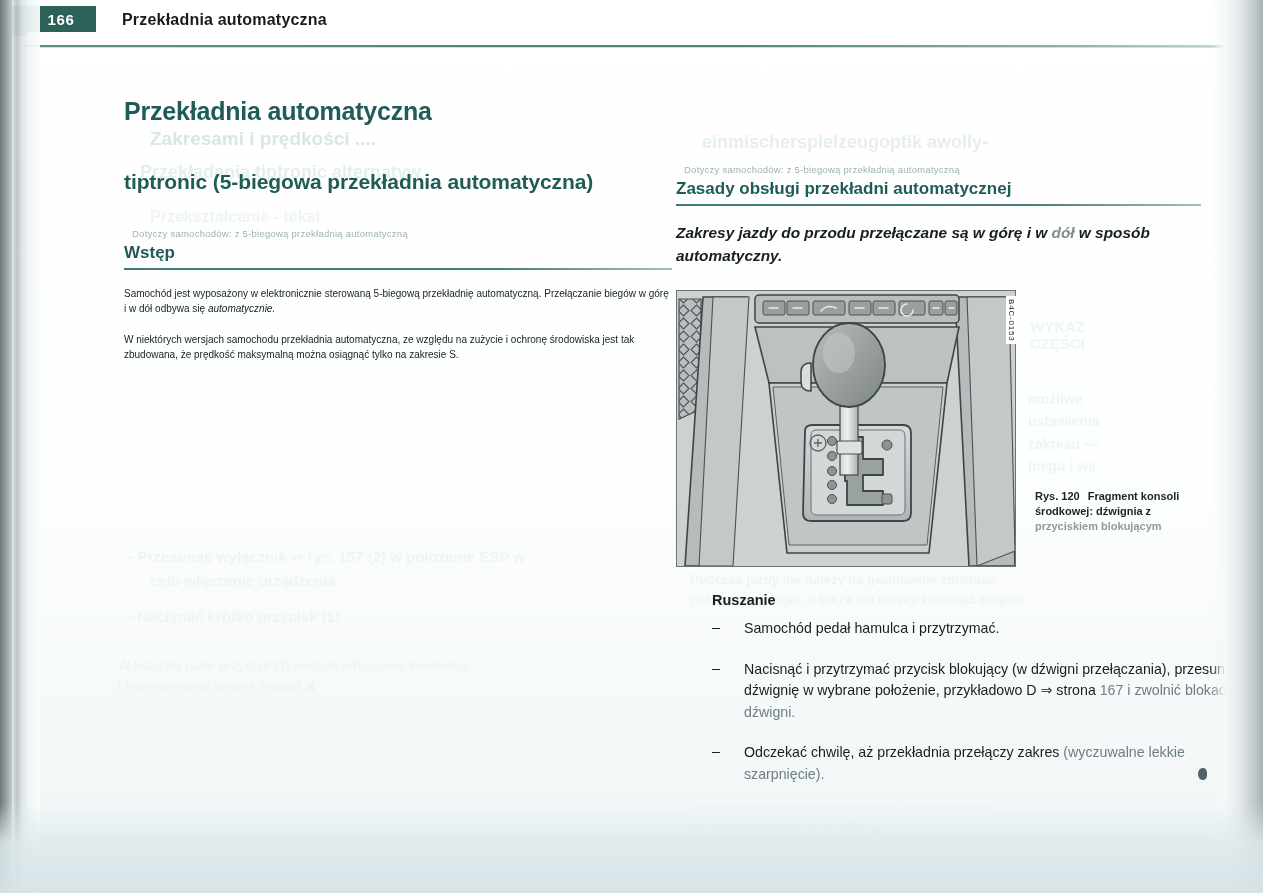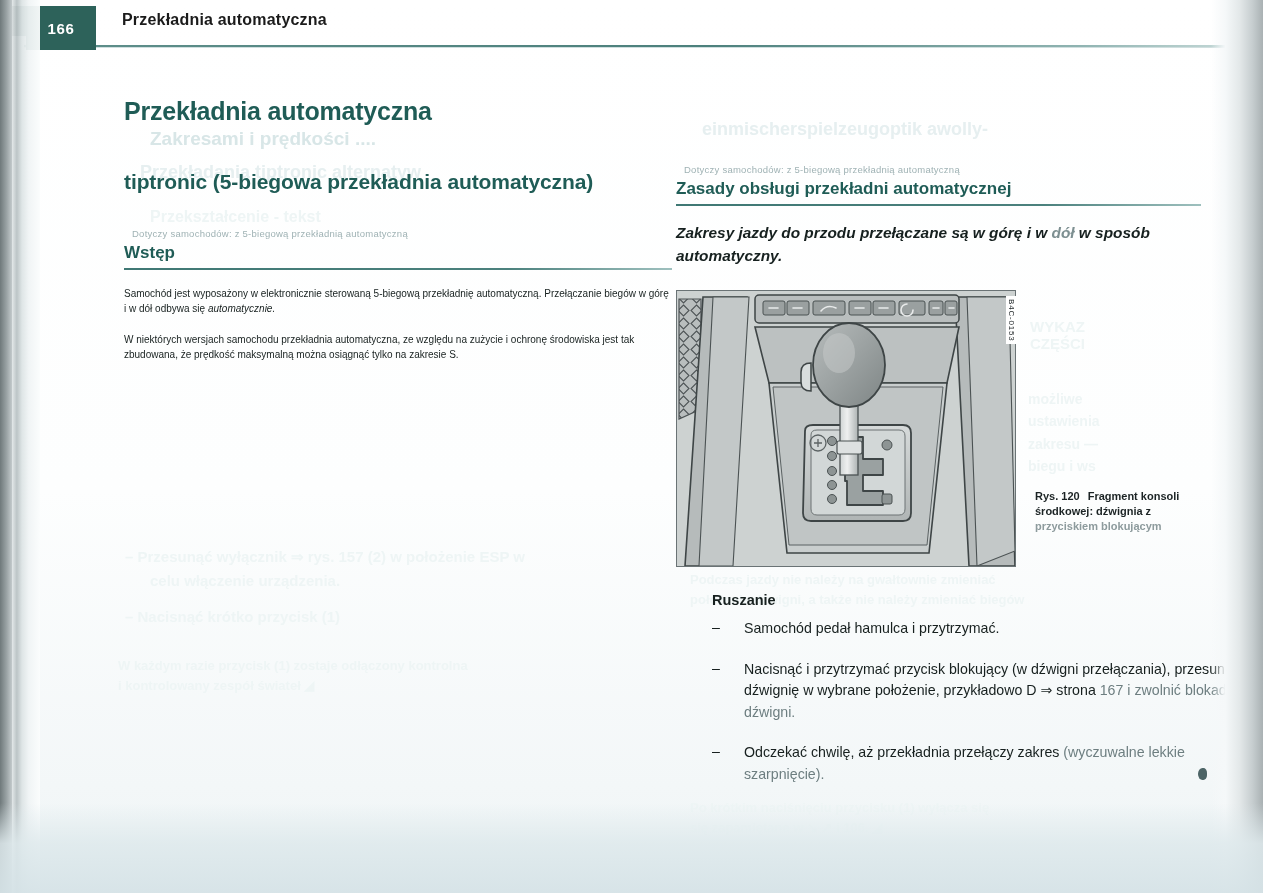--- a/index.html
+++ b/index.html
@@ -38,21 +38,21 @@
   .bottom-fade{
     position:absolute;left:0;right:0;bottom:0;height:90px;
     background:linear-gradient(to bottom, rgba(232,240,242,0) 0%, rgba(222,233,236,.85) 45%, rgba(214,227,231,.95) 100%);
   }
 
   
   .hdr-band{
     position:absolute;left:12px;top:6px;width:1251px;height:30px;
   }
   .pagenum-box{
-    position:absolute;left:26px;top:6px;width:70px;height:44px;
+    position:absolute;left:26px;top:6px;width:70px;height:26px;
     background:#2d625a;
     color:#ffffff;
     font-size:15px;font-weight:bold;letter-spacing:.6px;
     display:flex;align-items:center;justify-content:center;
   }
   .pagenum-box::before{
     content:"";position:absolute;left:-14px;top:0;width:14px;height:30px;
     background:linear-gradient(to right,#1c2f2d,#2d625a);
     opacity:.85;
   }
@@ -170,21 +170,21 @@
   }
 </style>
 </head>
 <body>
 
 <div id="page">
 
   <div class="ghost" style="left:150px;top:128px;font-size:19px;">Zakresami i prędkości ....</div>
   <div class="ghost lite" style="left:140px;top:162px;font-size:18px;">Przekładania tiptronic alternatyw</div>
   <div class="ghost xlite" style="left:150px;top:208px;font-size:16px;">Przekształcenie - tekst </div>
-  <div class="ghost lite" style="left:702px;top:119px;font-size:18px;">einmischerspielzeugoptik  awolly-</div>
+  <div class="ghost lite" style="left:702px;top:132px;font-size:18px;">einmischerspielzeugoptik  awolly-</div>
   <div class="ghost xlite" style="left:1030px;top:318px;font-size:15px;">WYKAZ<br>CZĘŚCI</div>
   <div class="ghost xlite" style="left:1028px;top:388px;font-size:14px;line-height:1.6">możliwe<br>ustawienia<br>zakresu —<br>biegu i ws</div>
   <div class="ghost xlite" style="left:125px;top:548px;font-size:15px;">–  Przesunąć wyłącznik ⇒ rys. 157  (2) w położenie ESP w</div>
   <div class="ghost xlite" style="left:150px;top:572px;font-size:15px;">celu włączenie urządzenia.</div>
   <div class="ghost xlite" style="left:125px;top:608px;font-size:15px;">–  Nacisnąć krótko przycisk (1)</div>
   <div class="ghost xlite" style="left:118px;top:658px;font-size:13px;">W każdym razie przycisk (1) zostaje odłączony kontrolna</div>
   <div class="ghost xlite" style="left:118px;top:678px;font-size:13px;">i kontrolowany zespół świateł ◢</div>
   <div class="ghost xlite" style="left:690px;top:572px;font-size:13px;">Podczas jazdy nie należy na gwałtownie zmieniać</div>
   <div class="ghost xlite" style="left:690px;top:592px;font-size:13px;">położenia dźwigni, a także nie należy zmieniać biegów</div>
   <div class="ghost xlite" style="left:690px;top:800px;font-size:13px;">Po krótkim naciśnięciu przycisku (1) wyłącza się</div>

